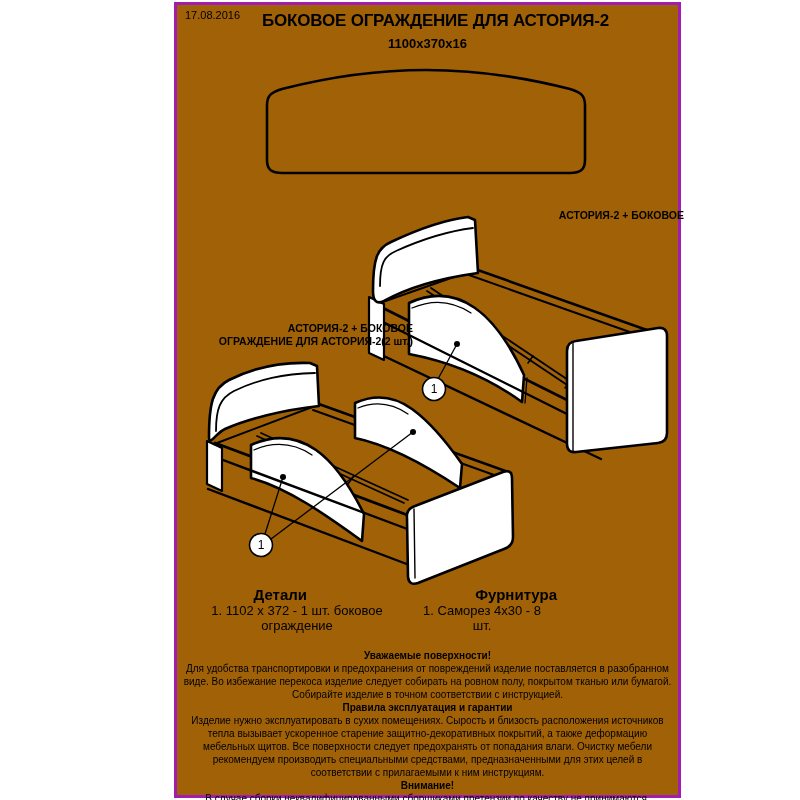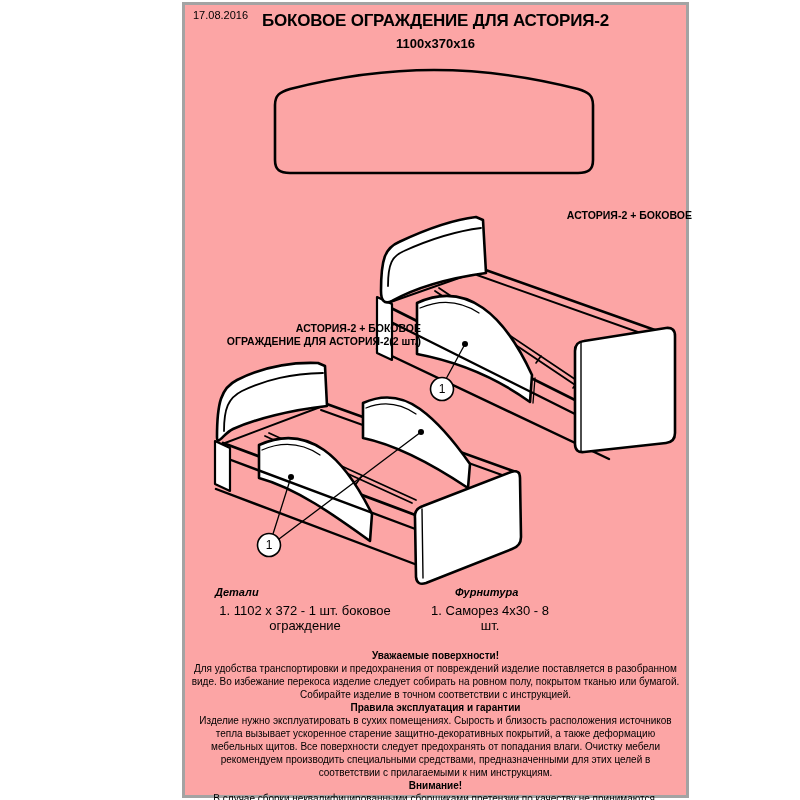--- a/index.html
+++ b/index.html
@@ -1,29 +1,29 @@
 <!DOCTYPE html>
 <html><head>
 <meta charset="utf-8">
 <style>
   html,body{margin:0;padding:0;background:#ffffff;width:800px;height:800px;
     font-family:"Liberation Sans","DejaVu Sans",sans-serif;color:#000;}
   .stage{position:relative;width:800px;height:800px;background:#fff;overflow:hidden;}
-  .page{position:absolute;left:182px;top:2px;width:501px;height:790px;
-    border:3px solid #a3a3a3;background:#fca5a5;}
+  .page{position:absolute;left:174px;top:2px;width:501px;height:790px;
+    border:3px solid #a21caf;background:#a16207;}
   .date{position:absolute;left:8px;top:4px;font-size:11px;}
   .title{position:absolute;left:0;top:6px;width:100%;text-align:center;
-    font-size:17px;font-weight:bold;letter-spacing:-0.2px;}
+    font-size:17px;font-weight:bold;letter-spacing:-0.2px;padding-left:8px;}
   .subtitle{position:absolute;left:0;top:31px;width:100%;text-align:center;
     font-size:13px;font-weight:bold;}
   .figure-caption{position:absolute;width:220px;text-align:right;
     font-size:10.5px;font-weight:bold;line-height:13px;}
   .cap-right{left:287px;top:204px;}
   .cap-left{left:16px;top:317px;}
-  .parts-heading{position:absolute;font-size:11px;font-weight:bold;text-align:left;font-style:italic;}
+  .parts-heading{position:absolute;font-size:15px;font-weight:bold;text-align:right;}
   .parts-item{position:absolute;font-size:13px;text-align:center;}
   .ph-details{left:30px;top:581px;width:100px;}
   .pi-details{left:10px;top:598px;width:220px;}
   .ph-hardware{left:270px;top:581px;width:110px;}
   .pi-hardware{left:240px;top:598px;width:130px;}
   .advisory{position:absolute;left:4px;right:4px;top:644px;text-align:center;
     font-size:10px;line-height:13px;}
   .advisory .hd{font-weight:bold;}
   svg{position:absolute;overflow:visible;}
   .panel-svg{left:86px;top:60px;}

